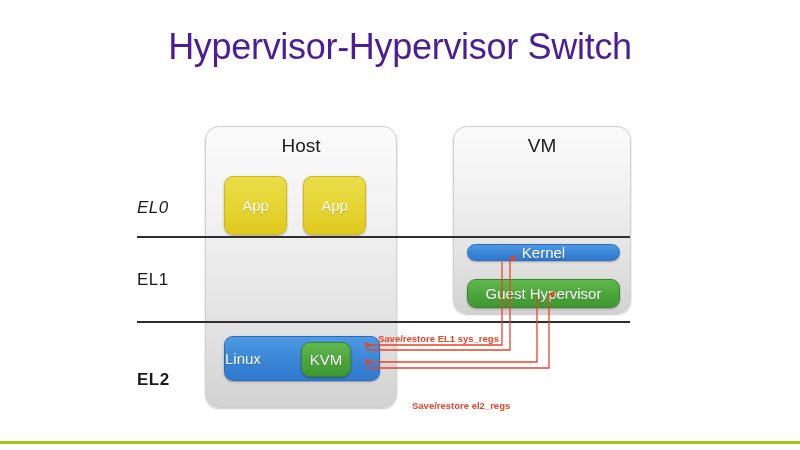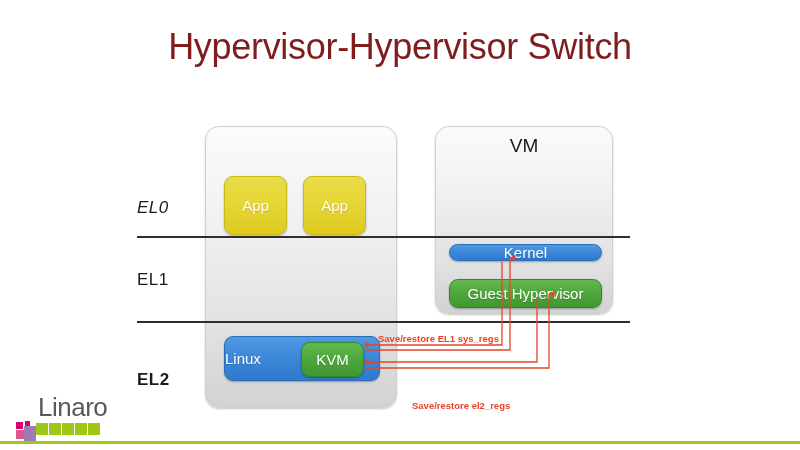--- a/index.html
+++ b/index.html
@@ -25,21 +25,21 @@
 
   
   #slide-title {
     position: absolute;
     left: 0;
     top: 26px;
     width: 800px;
     text-align: center;
     font-size: 36px;
     font-weight: 400;
-    color: #7f1d1d;
+    color: #4c1d95;
     letter-spacing: -0.3px;
     white-space: nowrap;
   }
 
   
   .el-label {
     position: absolute;
     font-size: 17px;
     color: #1a1a1a;
     letter-spacing: 0.5px;
@@ -62,21 +62,21 @@
   
   .container-box {
     position: absolute;
     border-radius: 14px;
     background: linear-gradient(to bottom, #fbfbfb 0%, #f2f2f2 30%, #e2e2e2 72%, #d2d2d2 100%);
     box-shadow: 0 1px 2px rgba(0,0,0,0.22);
     border: 1px solid #cfcfcf;
     box-sizing: border-box;
   }
   #host-box { left: 205px; top: 126px; width: 192px; height: 282px; }
-  #vm-box   { left: 435px; top: 126px; width: 178px; height: 188px; }
+  #vm-box   { left: 453px; top: 126px; width: 178px; height: 188px; }
 
   .container-title {
     position: absolute;
     top: 8px;
     left: 0;
     width: 100%;
     text-align: center;
     font-size: 19px;
     color: #1a1a1a;
   }
@@ -111,21 +111,21 @@
   
   #app-1 { left: 18px;  top: 49px; width: 63px;  height: 59px; }
   #app-2 { left: 97px;  top: 49px; width: 63px;  height: 59px; }
   #linux-box {
     left: 18px; top: 209px; width: 156px; height: 45px;
     justify-content: flex-start;
   }
   #linux-label { }
   #kvm-box {
     position: absolute;
-    left: 95px; top: 215px; width: 63px; height: 35px;
+    left: 95px; top: 215px; width: 50px; height: 35px;
   }
 
   
   #kernel-box          { left: 13px; top: 117px; width: 153px; height: 17px; }
   #guest-hypervisor-box{ left: 13px; top: 152px; width: 153px; height: 29px; }
 
   
   #annotation-layer {
     position: absolute;
     left: 0; top: 0;
@@ -175,20 +175,21 @@
 
 <div id="slide">
 
   <div id="slide-title">Hypervisor-Hypervisor Switch</div>
 
   <div class="el-label" id="el0-label">EL0</div>
   <div class="el-label" id="el1-label">EL1</div>
   <div class="el-label" id="el2-label">EL2</div>
 
   <div class="container-box" id="host-box">
+    <div class="container-title">Host</div>
 
     <div class="comp comp-yellow" id="app-1">
       <span>App</span>
     </div>
     <div class="comp comp-yellow" id="app-2">
       <span>App</span>
     </div>
 
     <div class="comp comp-blue" id="linux-box">
       <span id="linux-label">Linux</span>
@@ -225,30 +226,16 @@
     <path d="M502,262 L502,345 L366,345" fill="none" stroke="#e8442a" stroke-width="1.3" marker-end="url(#arrow-left)"></path>
     <path d="M366,350 L510,350 L510,258" fill="none" stroke="#e8442a" stroke-width="1.3" marker-end="url(#arrow-up)"></path>
 
     <path d="M537,297 L537,362 L366,362" fill="none" stroke="#e8442a" stroke-width="1.3" marker-end="url(#arrow-left)"></path>
     <path d="M366,368 L549,368 L549,294" fill="none" stroke="#e8442a" stroke-width="1.3" marker-end="url(#arrow-up)"></path>
   </svg>
 
   <div class="annot-text" id="annot-el1">Save/restore EL1 sys_regs</div>
   <div class="annot-text" id="annot-el2">Save/restore el2_regs</div>
 
-  <div id="linaro-logo">
-    <div id="linaro-wordmark">Linaro</div>
-    <svg width="108" height="22" viewBox="0 0 108 22" style="position:absolute;left:0;top:29px;">
-      <rect class="logo-sq" x="0" y="1" width="7" height="7" fill="#d7006e"></rect>
-      <rect class="logo-sq" x="0" y="9" width="9" height="9" fill="#e0558f"></rect>
-      <rect class="logo-sq" x="9" y="0" width="5" height="5" fill="#d7006e"></rect>
-      <rect class="logo-sq" x="8" y="5" width="12" height="15" fill="#9e7bb5"></rect>
-      <rect class="logo-sq" x="20" y="2" width="12" height="12" fill="#9dc813"></rect>
-      <rect class="logo-sq" x="33" y="2" width="12" height="12" fill="#9dc813"></rect>
-      <rect class="logo-sq" x="46" y="2" width="12" height="12" fill="#9dc813"></rect>
-      <rect class="logo-sq" x="59" y="2" width="12" height="12" fill="#9dc813"></rect>
-      <rect class="logo-sq" x="72" y="2" width="12" height="12" fill="#9dc813"></rect>
-    </svg>
-  </div>
 
   <div id="bottom-rule"></div>
 
 </div>
 
 </body></html>

